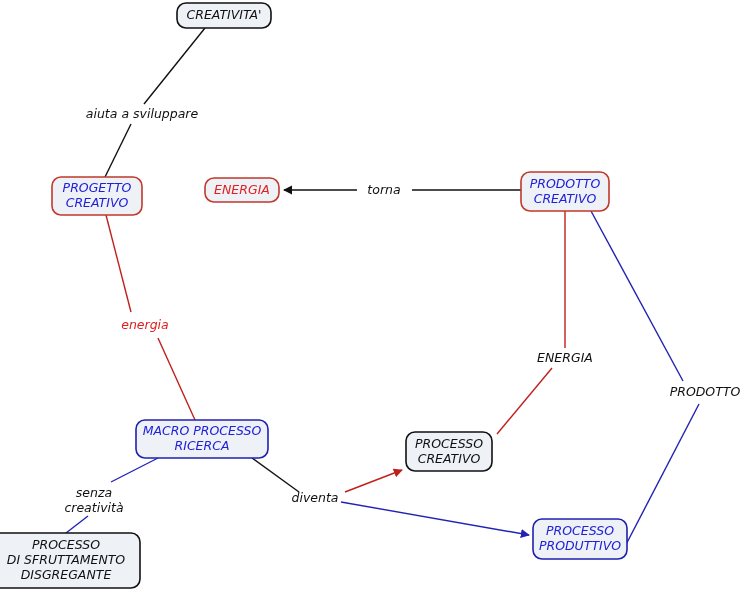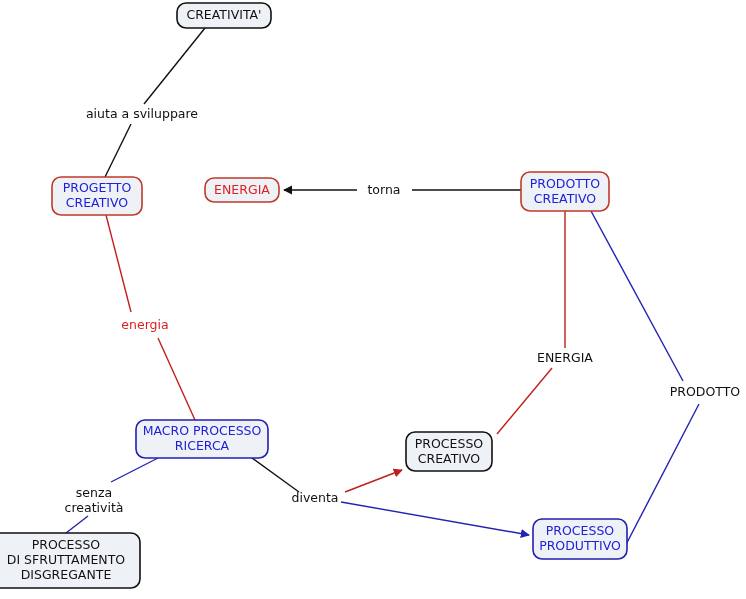--- a/index.html
+++ b/index.html
@@ -10,20 +10,21 @@
   body {
     width: 746px;
     height: 599px;
     font-family: "DejaVu Sans", "Liberation Sans", sans-serif;
     overflow: hidden;
   }
   #map-root {
     position: relative;
     width: 606px;
     height: 599px;
+    font-style: italic;
   }
   svg.cmap {
     position: absolute;
     top: 0;
     left: 0;
     width: 746px;
     height: 599px;
   }
   .node-rect {
     fill: #eef2f7;

